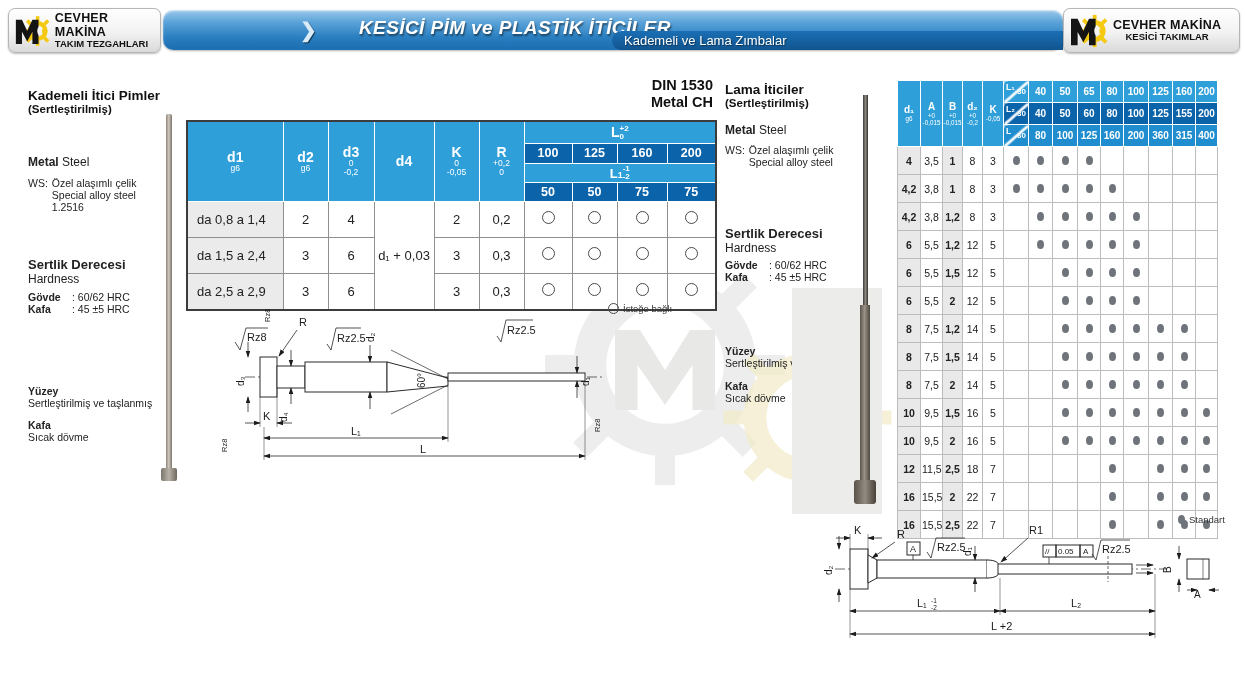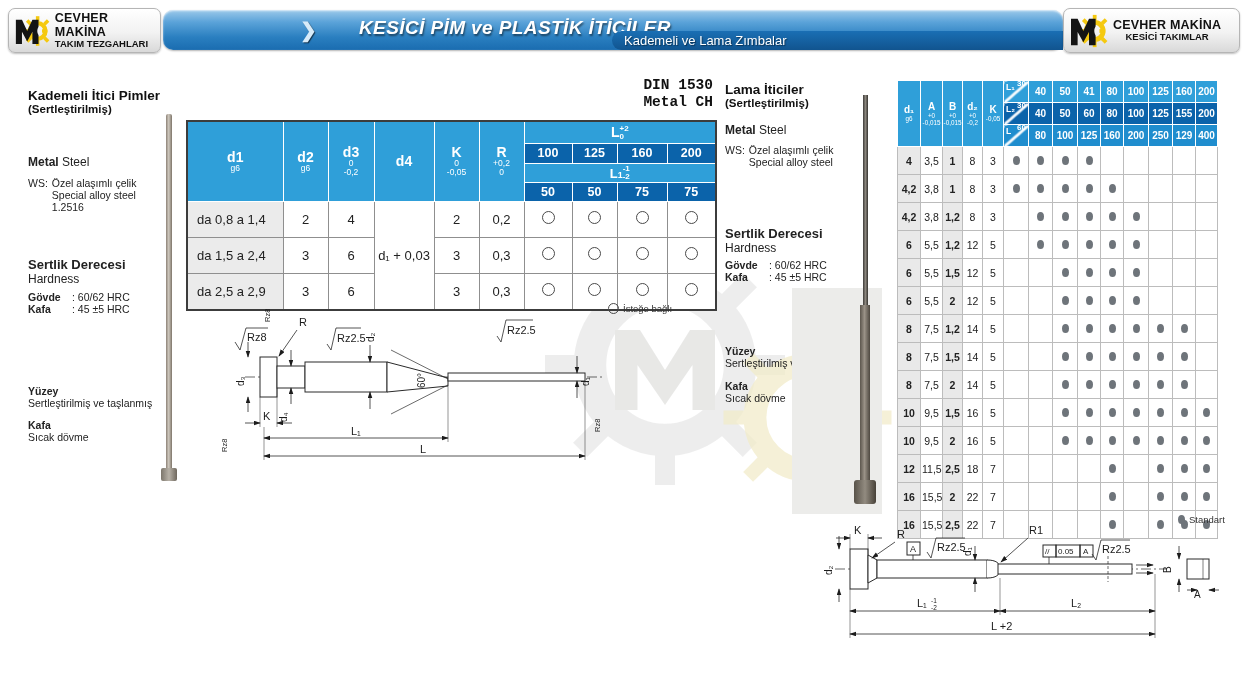--- a/index.html
+++ b/index.html
@@ -46,30 +46,30 @@
   #lama-table{border-collapse:collapse;table-layout:fixed;width:320px;border:1px solid #7d7d7d;}
   #lama-table th{border:1px solid #fff;padding:0;color:#fff;vertical-align:middle;position:relative;}
   #lama-table .hl{background:#2f9fd9;}
   #lama-table .hd{background:#0b63aa;}
   #lama-table .hm{background:#1f8dce;}
   #lama-table th .big{font-size:10px;line-height:10px;font-weight:bold;display:block;}
   #lama-table th .tol{font-size:6.3px;line-height:7px;font-weight:normal;display:block;}
   #lama-table th.size{font-size:10px;font-weight:bold;}
   #lama-table th.diag{background-image:linear-gradient(to bottom right,transparent 44%,rgba(255,255,255,.95) 47%,rgba(255,255,255,.95) 53%,transparent 56%);}
   #lama-table th.diag .dl{position:absolute;top:1px;left:2px;font-size:8.5px;font-weight:bold;}
-  #lama-table th.diag .dv{position:absolute;bottom:14px;right:2px;font-size:8px;font-weight:bold;}
+  #lama-table th.diag .dv{position:absolute;bottom:6px;right:2px;font-size:8px;font-weight:bold;}
   #lama-table td{border:1px solid #bcbcbc;text-align:center;font-size:10.5px;height:25px;background:#fff;}
   #lama-table td.g{background:#e9e9e9;font-weight:bold;}
   .dot{display:inline-block;width:7px;height:9px;background:#6e747a;border-radius:50%;}
   .legend{font-size:9.5px;color:#333;display:flex;align-items:center;gap:4px;}
   .legend .circ{width:9px;height:9px;}
   .legend .dot{width:7px;height:9px;}
   
   svg text{font-family:"Liberation Sans",sans-serif;fill:#1c1c1c;}
-  .din{font-size:14.5px;font-weight:bold;text-align:right;line-height:17px;color:#111;font-family:Liberation Mono, monospace;}
+  .din{font-size:14.5px;font-weight:bold;text-align:right;line-height:17px;color:#111;}
   
   .pinrod{background:linear-gradient(90deg,#8d8277,#cfc9bf 45%,#7d7468);}
   .pinhead{background:linear-gradient(90deg,#7c766c,#b7b1a7 50%,#6e675d);border-radius:2px;}
   .photo-bg{background:#ececea;}
 </style>
 </head>
 <body>
 
 <div class="page">
 
@@ -442,21 +442,21 @@
           <th class="hl" rowspan="3">
             <span class="big">K</span>
             <span class="tol">-0,05</span>
           </th>
           <th class="hl diag">
             <span class="dl">L₁</span>
             <span class="dv">30</span>
           </th>
           <th class="hl size">40</th>
           <th class="hl size">50</th>
-          <th class="hl size">41</th>
+          <th class="hl size">65</th>
           <th class="hl size">80</th>
           <th class="hl size">100</th>
           <th class="hl size">125</th>
           <th class="hl size">160</th>
           <th class="hl size">200</th>
         </tr>
         <tr style="height: 22px;">
           <th class="hd diag">
             <span class="dl">L₂</span>
             <span class="dv">30</span>
@@ -473,22 +473,22 @@
         <tr style="height: 22px;">
           <th class="hm diag">
             <span class="dl">L</span>
             <span class="dv">60</span>
           </th>
           <th class="hm size">80</th>
           <th class="hm size">100</th>
           <th class="hm size">125</th>
           <th class="hm size">160</th>
           <th class="hm size">200</th>
-          <th class="hm size">250</th>
-          <th class="hm size">129</th>
+          <th class="hm size">360</th>
+          <th class="hm size">315</th>
           <th class="hm size">400</th>
         </tr>
       </thead>
       <tbody>
         <tr>
           <td class="g">4</td>
           <td>3,5</td>
           <td class="g">1</td>
           <td>8</td>
           <td>3</td>

